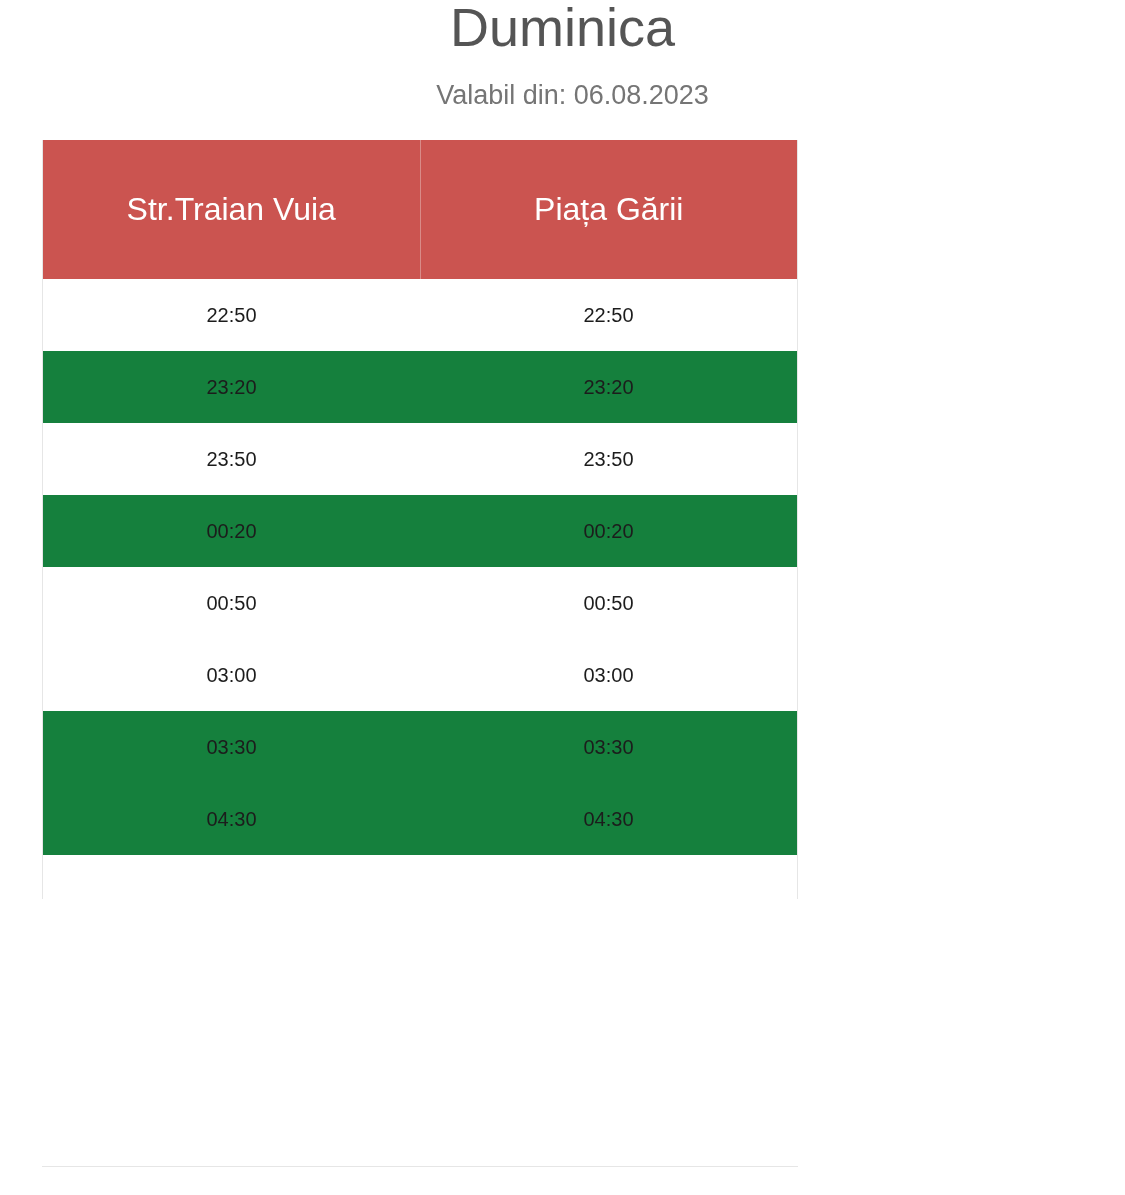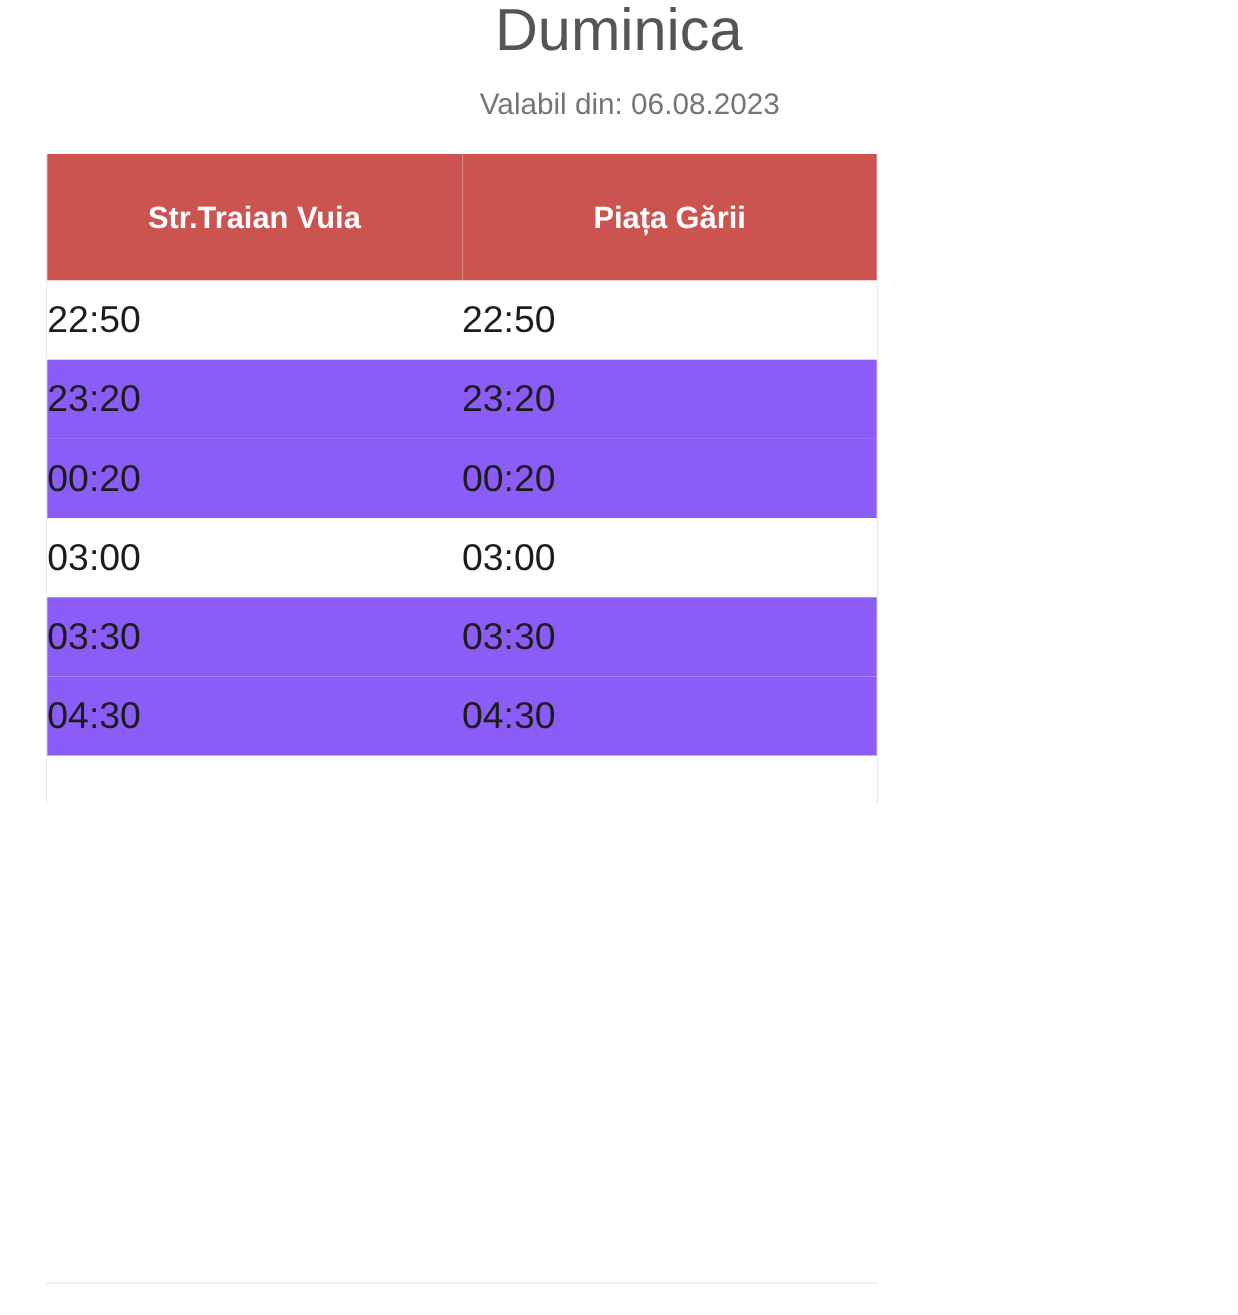--- a/index.html
+++ b/index.html
@@ -59,48 +59,48 @@
 
   table.schedule {
     border-collapse: collapse;
     width: 100%;
     table-layout: fixed;
   }
 
   table.schedule thead th {
     background: #cb5450;
     color: #ffffff;
-    font-size: 28px;
-    font-weight: bold;
+    font-size: 32px;
+    font-weight: normal;
     height: 115px;
     text-align: center;
     vertical-align: middle;
-    padding: 0;
+    padding: 12px;
   }
 
   table.schedule thead th.col-left {
     border-right: 1px solid #d98b88;
   }
 
   table.schedule tbody td {
-    font-size: 34px;
+    font-size: 20px;
     color: #1c1c1c;
-    text-align: left;
+    text-align: center;
     height: 72px;
     vertical-align: middle;
     padding: 0;
     font-weight: 400;
   }
 
   table.schedule tbody tr.odd td {
     background: #ffffff;
   }
 
   table.schedule tbody tr.even td {
-    background: #8b5cf6;
+    background: #15803d;
   }
 
   table.schedule tbody tr.spacer td {
     background: #ffffff;
     height: 44px;
   }
 
   .bottom-rule {
     position: absolute;
     top: 1166px;
@@ -129,23 +129,31 @@
       </thead>
       <tbody id="schedule-body">
           <tr class="odd">
             <td>22:50</td>
             <td>22:50</td>
           </tr>
           <tr class="even">
             <td>23:20</td>
             <td>23:20</td>
           </tr>
+          <tr class="odd">
+            <td>23:50</td>
+            <td>23:50</td>
+          </tr>
           <tr class="even">
             <td>00:20</td>
             <td>00:20</td>
+          </tr>
+          <tr class="odd">
+            <td>00:50</td>
+            <td>00:50</td>
           </tr>
           <tr class="odd">
             <td>03:00</td>
             <td>03:00</td>
           </tr>
           <tr class="even">
             <td>03:30</td>
             <td>03:30</td>
           </tr>
           <tr class="even">

